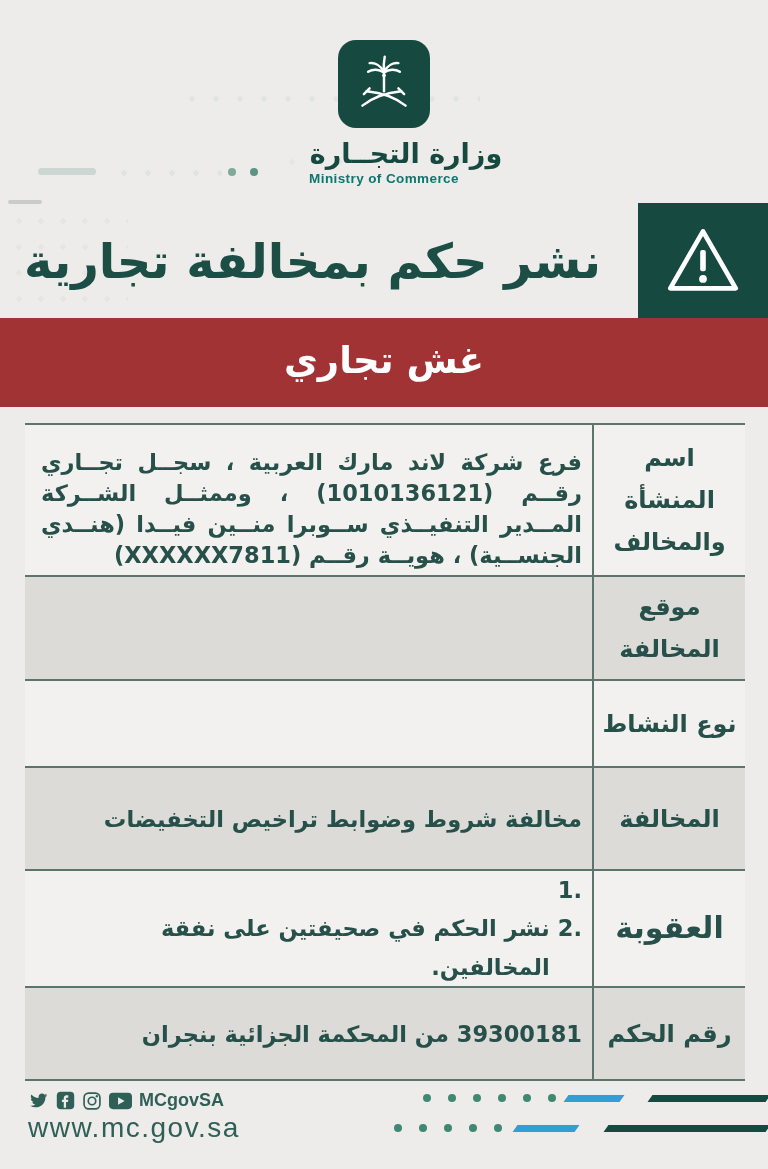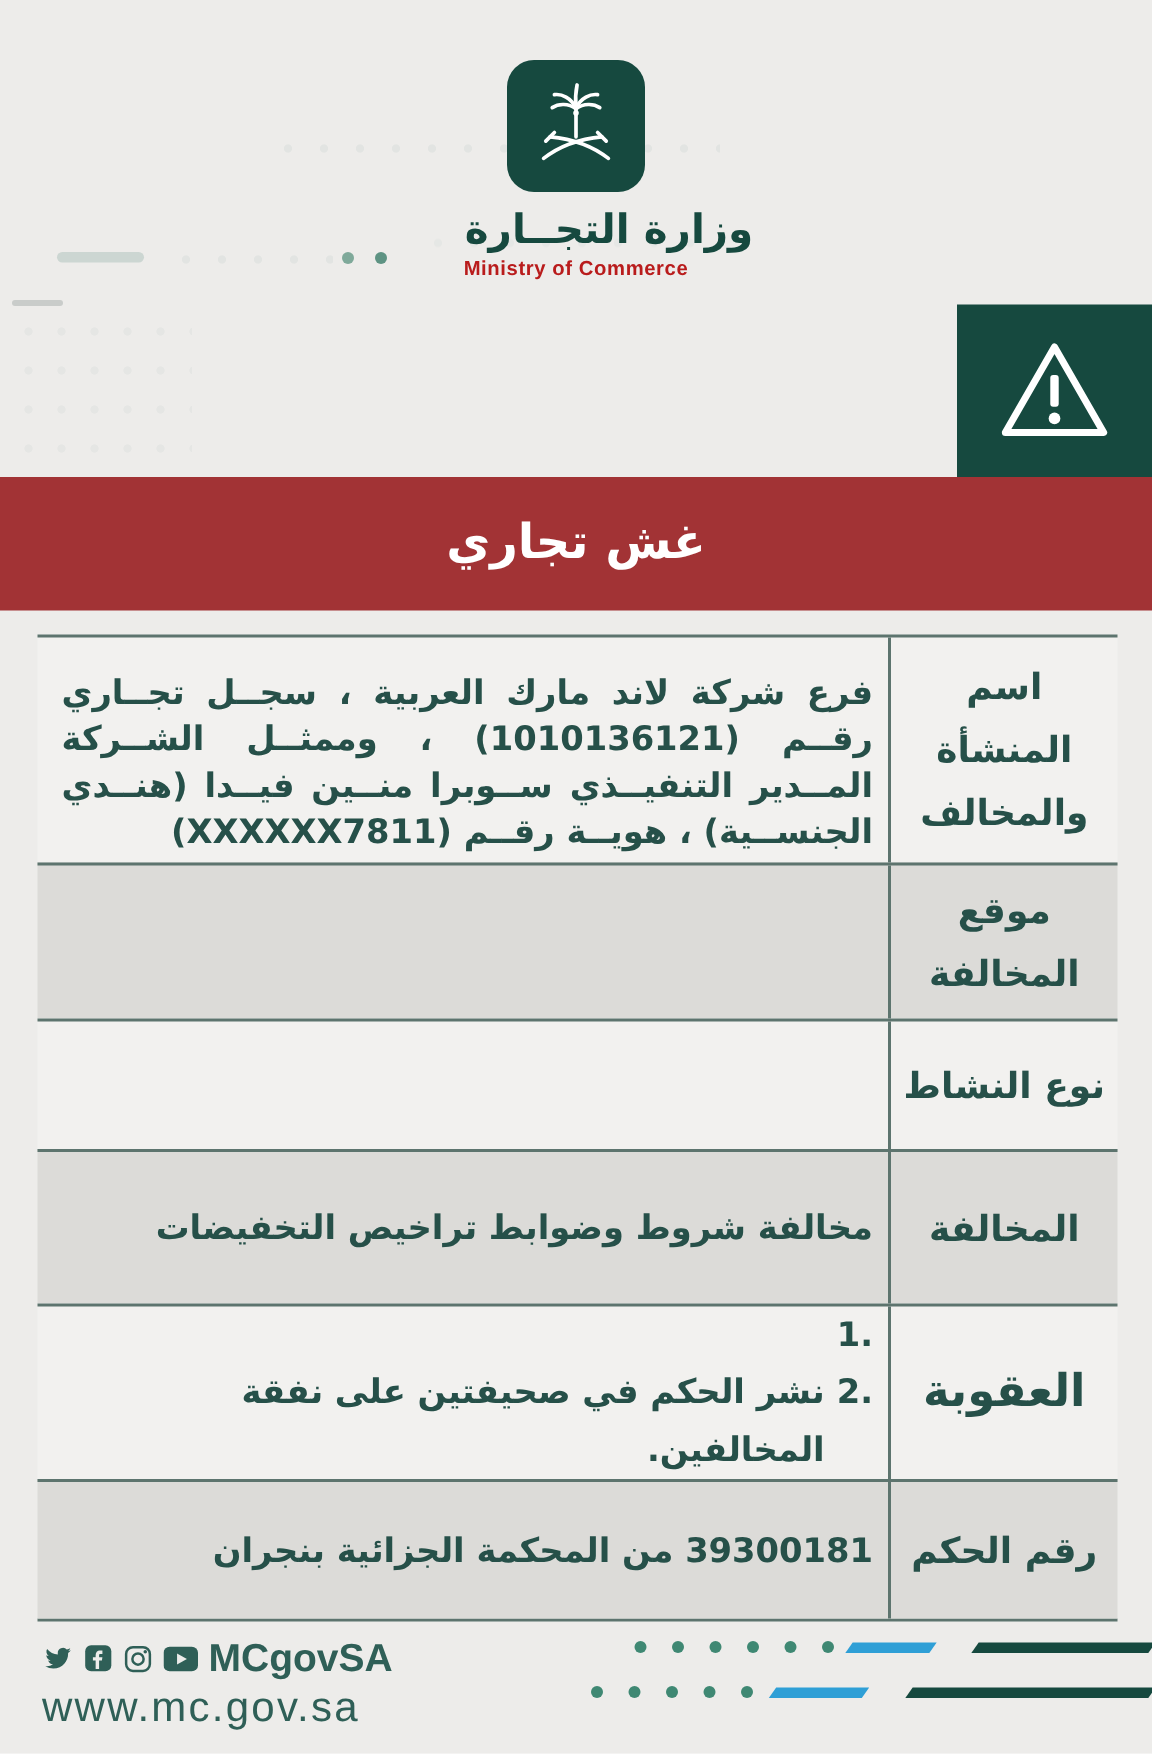--- a/index.html
+++ b/index.html
@@ -9,34 +9,34 @@
   
   .bg-dots { position:absolute; background-image:radial-gradient(circle, #dfe2e0 2.5px, transparent 3px);
              background-size:24px 14px; opacity:.8; }
   .bg-dash { position:absolute; border-radius:4px; }
 
   
   .header { position:absolute; top:40px; left:0; width:100%; text-align:center; }
   .emblem-box { display:inline-block; width:92px; height:88px; background:#16493f; border-radius:18px;
                 padding:8px 10px; }
   .ministry-ar { margin-top:10px; font-size:27px; font-weight:bold; color:#16493f; direction:rtl;padding-left:44px; }
-  .ministry-en { margin-top:2px; font-size:13.5px; color:#b91c1c; letter-spacing:.4px;
+  .ministry-en { margin-top:2px; font-size:13.5px; color:#0f766e; letter-spacing:.4px;
                  font-family:"Liberation Sans", sans-serif; font-weight:bold; }
 
   
   .warn-box { position:absolute; top:203px; right:0; width:130px; height:115px; background:#16493f;
               display:flex; align-items:center; justify-content:center; }
   .main-title { position:absolute; top:203px; left:0; width:625px; height:115px; display:flex;
                 align-items:center; justify-content:center; direction:rtl;
                 font-size:48px; font-weight:bold; color:#1c4e45; }
 
   
   .red-banner { position:absolute; top:318px; left:0; width:768px; height:89px; background:#a23335;
                 display:flex; align-items:center; justify-content:center; }
-  .red-banner .txt { color:#ffffff; font-size:32px; font-weight:bold; direction:rtl; padding-bottom:4px; }
+  .red-banner .txt { color:#ffffff; font-size:37px; font-weight:bold; direction:rtl; padding-bottom:4px; }
 
   
   .dtable { position:absolute; top:423px; left:25px; width:720px; border-bottom:2px solid #5d746e; direction:rtl; }
   .drow { display:flex; border-top:2px solid #5d746e; }
   .drow.light { background:#f2f1ef; }
   .drow.gray  { background:#dcdbd8; }
   .cell-label { width:153px; border-left:2px solid #5d746e; display:flex; align-items:center; justify-content:center;
                 text-align:center; font-weight:bold; font-size:24px; color:#265049; white-space:pre-line;
                 line-height:1.75; padding:4px 8px; }
   .cell-label.big { font-size:30px; }
@@ -47,21 +47,21 @@
   .h1r { height:152px; } .h2r { height:104px; } .h3r { height:87px; }
   .h4r { height:103px; } .h5r { height:117px; } .h6r { height:93px; }
   .penalties { width:100%; }
   .pline { display:flex; direction:rtl; gap:8px; line-height:1.7; }
   .pnum { direction:ltr; }
 
   
   .footer-left { position:absolute; left:28px; top:1090px; color:#2f5f57; }
   .social-row { display:flex; align-items:center; gap:7px; }
   .social-row svg { display:block; }
-  .handle { font-size:26px; margin-right:4px; font-family:"Liberation Sans", sans-serif; font-weight:bold; color:#2f5f57; }
+  .handle { font-size:18px; margin-right:4px; font-family:"Liberation Sans", sans-serif; font-weight:bold; color:#2f5f57; }
   .website { font-size:28px; letter-spacing:1.5px; margin-top:1px; color:#2f5f57;
              font-family:"Liberation Sans", sans-serif; }
 
   .deco-row { position:absolute; display:flex; align-items:center; }
   .deco-dot { width:8px; height:8px; border-radius:50%; background:#3f8873; margin-left:17px; }
   .bar { height:7px; transform:skewX(-35deg); }
   .bar.blue { background:#2f9fd6; }
   .bar.dark { background:#16493f; }
 </style>
 </head>
@@ -100,20 +100,21 @@
     <div class="ministry-en">Ministry of Commerce</div>
   </div>
 
   <div class="warn-box">
     <svg viewBox="0 0 100 100" width="78" height="78">
       <path d="M50 12 L92 85 L8 85 Z" fill="none" stroke="#ffffff" stroke-width="6" stroke-linejoin="round"></path>
       <rect x="46.4" y="36" width="7.2" height="27" rx="2.5" fill="#ffffff"></rect>
       <circle cx="50" cy="73" r="5" fill="#ffffff"></circle>
     </svg>
   </div>
+  <div class="main-title">نشر حكم بمخالفة تجارية</div>
 
   <div class="red-banner">
     <div class="txt">غش تجاري</div>
   </div>
 
   <div class="dtable">
 
     <div class="drow light h1r">
       <div class="cell-label">اسم
 المنشأة

